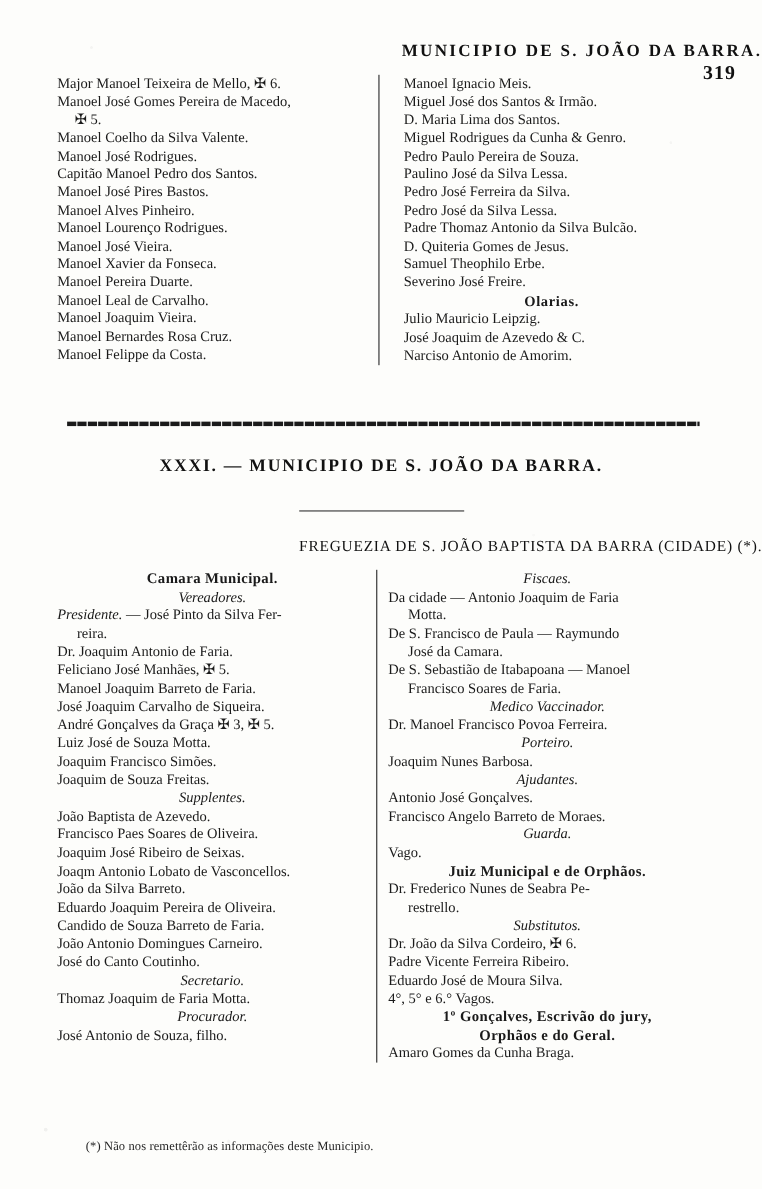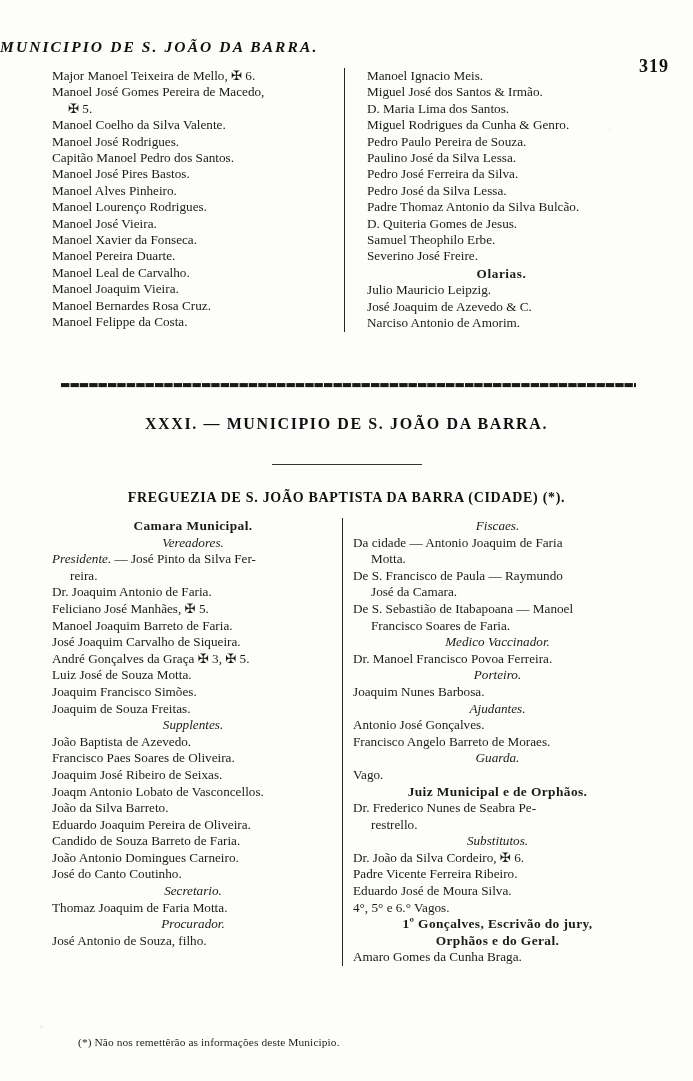--- a/index.html
+++ b/index.html
@@ -33,22 +33,21 @@
       radial-gradient(circle at 30% 96%, rgba(0,0,0,0.04) 0 1.2px, transparent 2px),
       radial-gradient(circle at 6% 95%, rgba(0,0,0,0.05) 0 1.4px, transparent 2px),
       radial-gradient(circle at 70% 45%, rgba(0,0,0,0.02) 0 1px, transparent 1.5px);
     pointer-events: none;
   }
 
   .header {
     position: absolute;
     left: 0; right: 0;
     top: 38px;
-    text-align: left;
-    font-style: italic;
+    text-align: right;
   }
   .running-head {
     font-family: "Liberation Serif", serif;
     font-weight: bold;
     font-size: 15.5px;
     letter-spacing: 2.1px;
     color: #111;
     display: inline-block;
   }
   .folio {
@@ -129,23 +128,23 @@
     left: 272px;
     top: 464px;
     width: 150px;
     border-top: 1.6px solid #333;
   }
 
   .freguezia {
     position: absolute;
     left: 0; right: 0;
     top: 490px;
-    text-align: center;
+    text-align: right;
     font-size: 14px;
-    font-weight: bold;
+    font-weight: normal;
     letter-spacing: 0.7px;
     color: #111;
   }
 
   
   .bottom-block {
     position: absolute;
     left: 52px;
     top: 518px;
     width: 590px;

